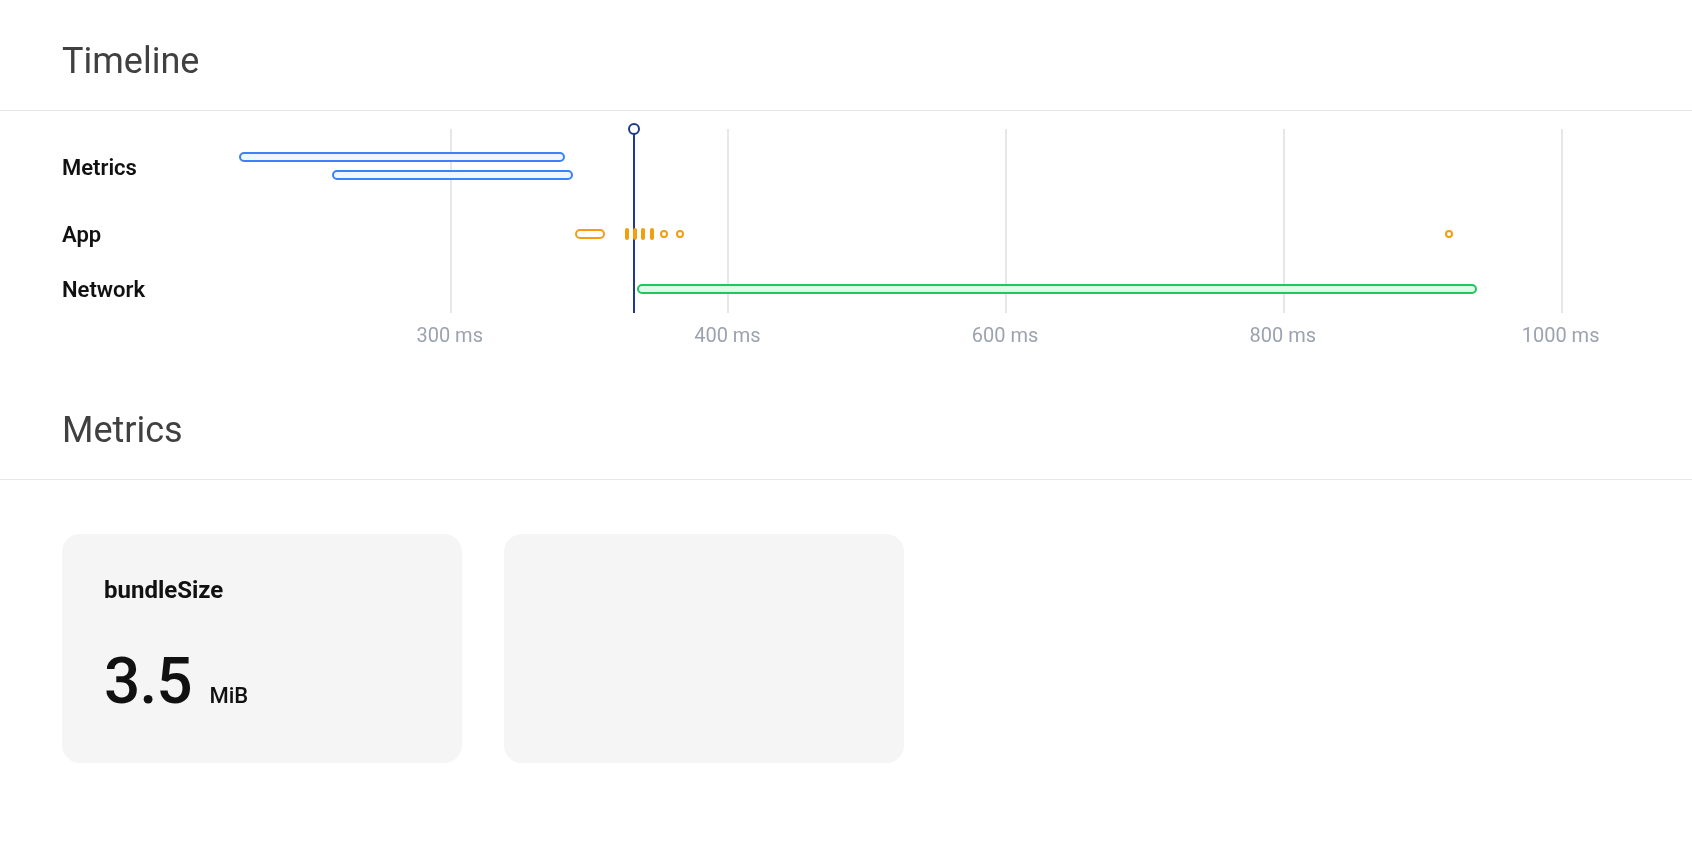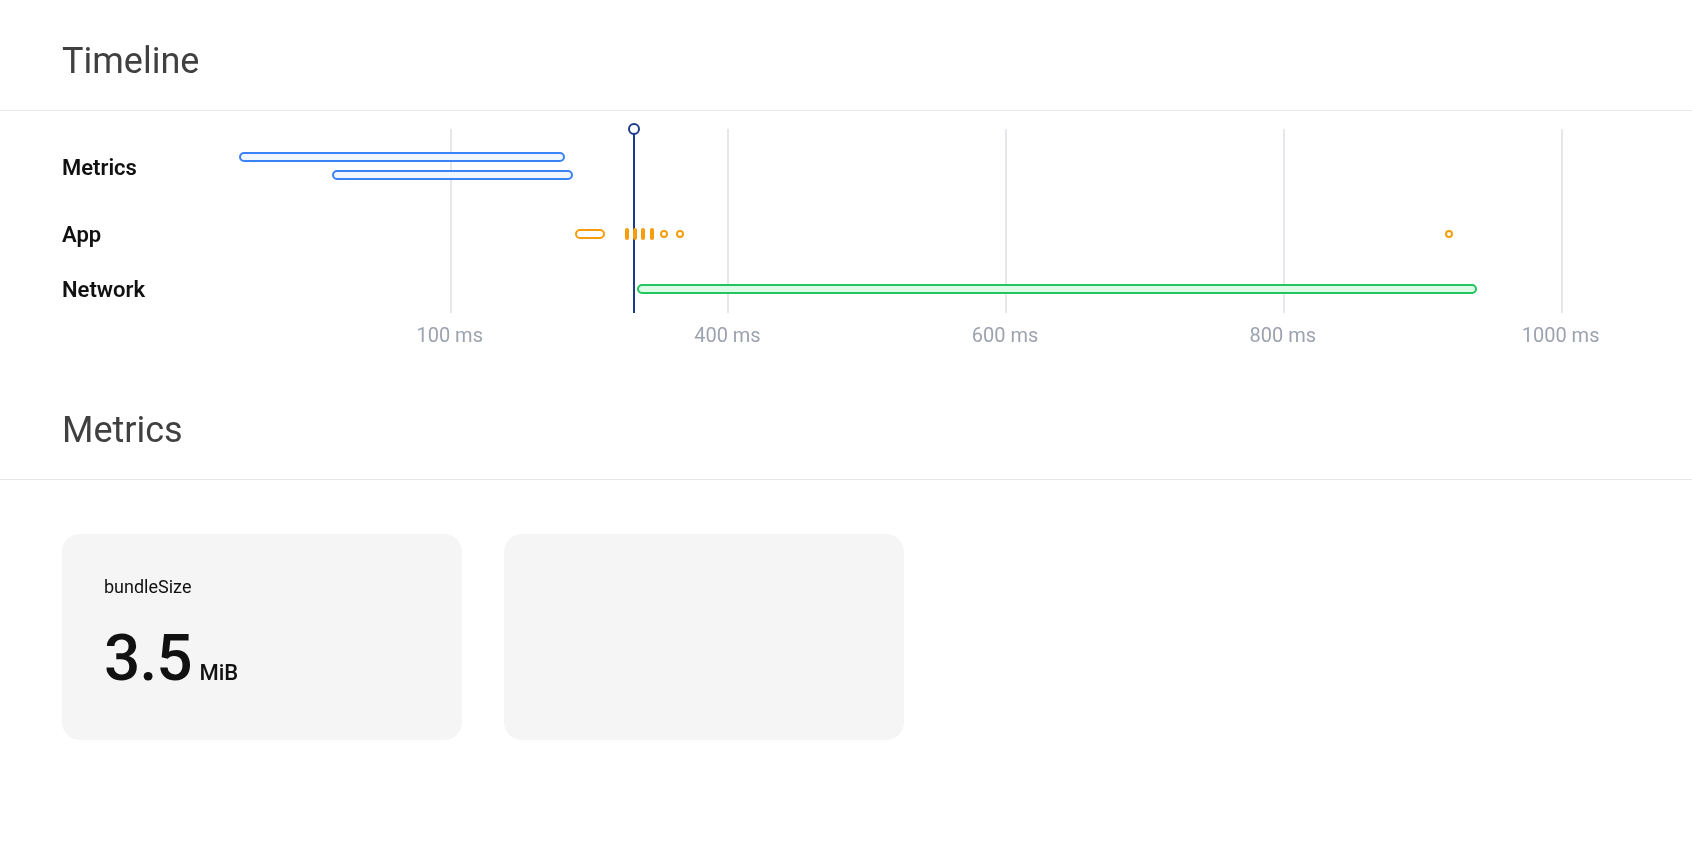--- a/index.html
+++ b/index.html
@@ -118,50 +118,50 @@
       gap: 42px;
       padding: 54px 62px;
     }
     .metric-card {
       background: #f5f5f6;
       border-radius: 18px;
       padding: 42px 42px 44px 42px;
       min-width: 400px;
     }
     .metric-name {
-      font-size: 18px;
-      font-weight: 400;
-      color: #111;
-      margin-bottom: 24px;
+      font-size: 24px;
+      font-weight: 700;
+      color: #111;
+      margin-bottom: 40px;
     }
     .metric-value {
       font-size: 64px;
       font-weight: 500;
       color: #111;
       display: inline-block;
       letter-spacing: -1px;
     }
     .metric-unit {
       font-size: 22px;
       font-weight: 500;
       color: #111;
-      margin-left: 4px;
+      margin-left: 14px;
     }
   </style>
 </head>
 <body>
 
 <h2 class="section-title">Timeline</h2>
 <hr class="divider">
 
 <div class="timeline-wrap">
   <div class="timeline-inner" id="timeline-inner">
       <div class="chart-area" style="width: 1458px;">
         <div class="gridline" style="left: 277.714px; height: 184px;"></div>
-        <div class="xtick" style="left: 277.714px;">100 ms</div>
+        <div class="xtick" style="left: 277.714px;">300 ms</div>
         <div class="gridline" style="left: 555.429px; height: 184px;"></div>
         <div class="xtick" style="left: 555.429px; margin-top: 44px;">400 ms</div>
         <div class="gridline" style="left: 833.143px; height: 184px;"></div>
         <div class="xtick" style="left: 833.143px;">600 ms</div>
         <div class="gridline" style="left: 1110.86px; height: 184px;"></div>
         <div class="xtick" style="left: 1110.86px;">800 ms</div>
         <div class="gridline" style="left: 1388.57px; height: 184px;"></div>
         <div class="xtick" style="left: 1388.57px; margin-top: 23px;">1000 ms</div>
         <div class="marker-line" style="left: 461.006px; height: 184px;"></div>
         <div class="marker-dot" style="left: 462.006px; top: 0px;"></div>

